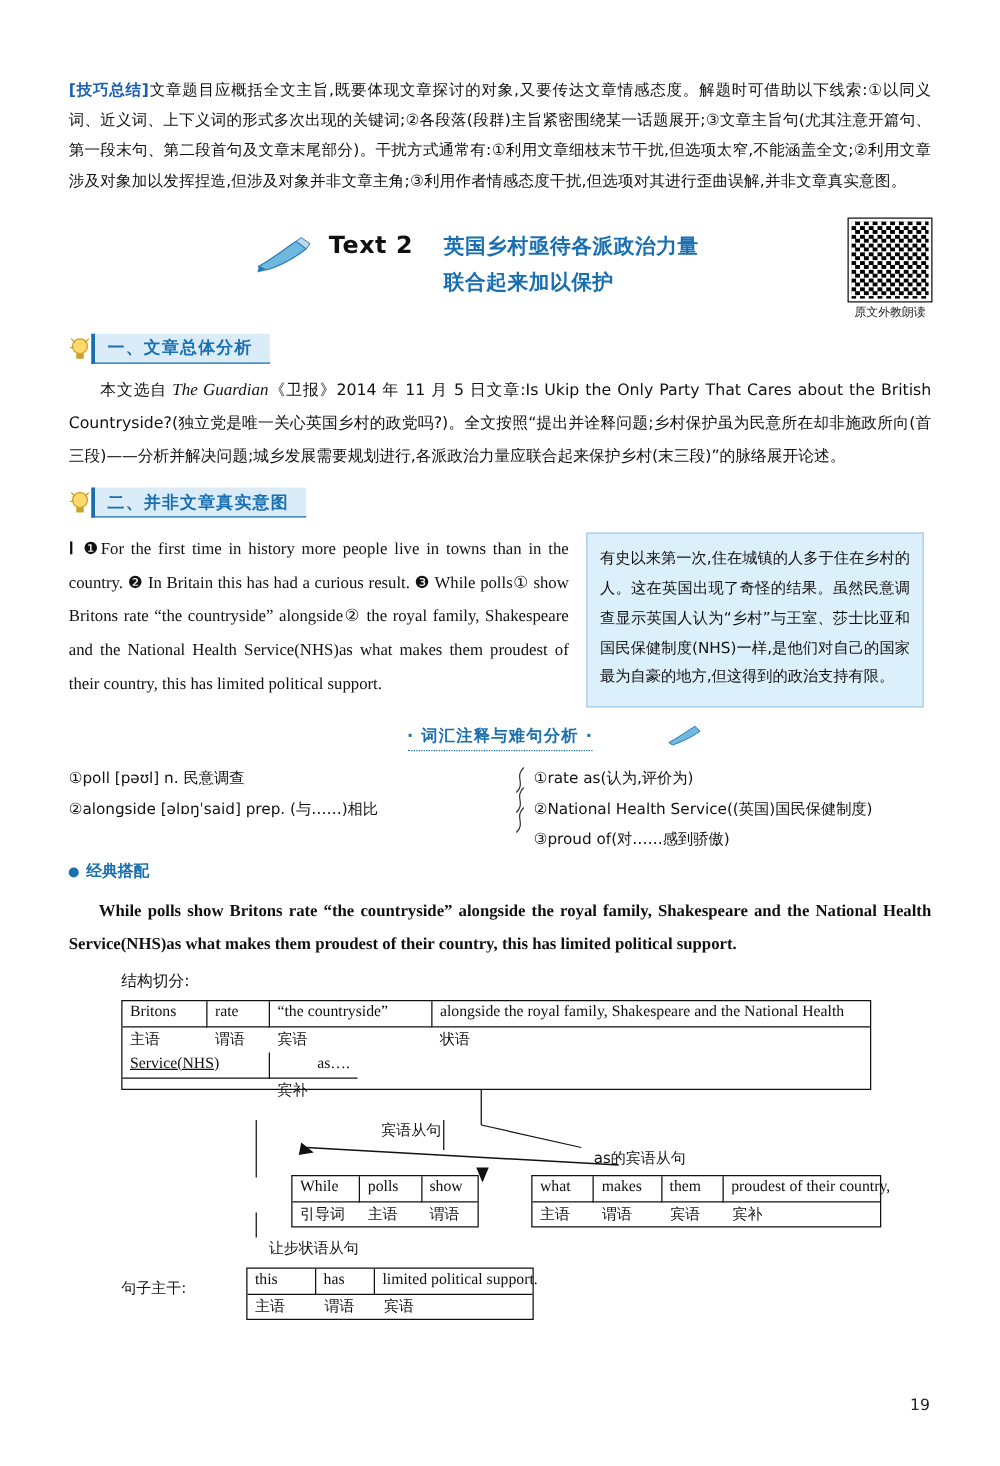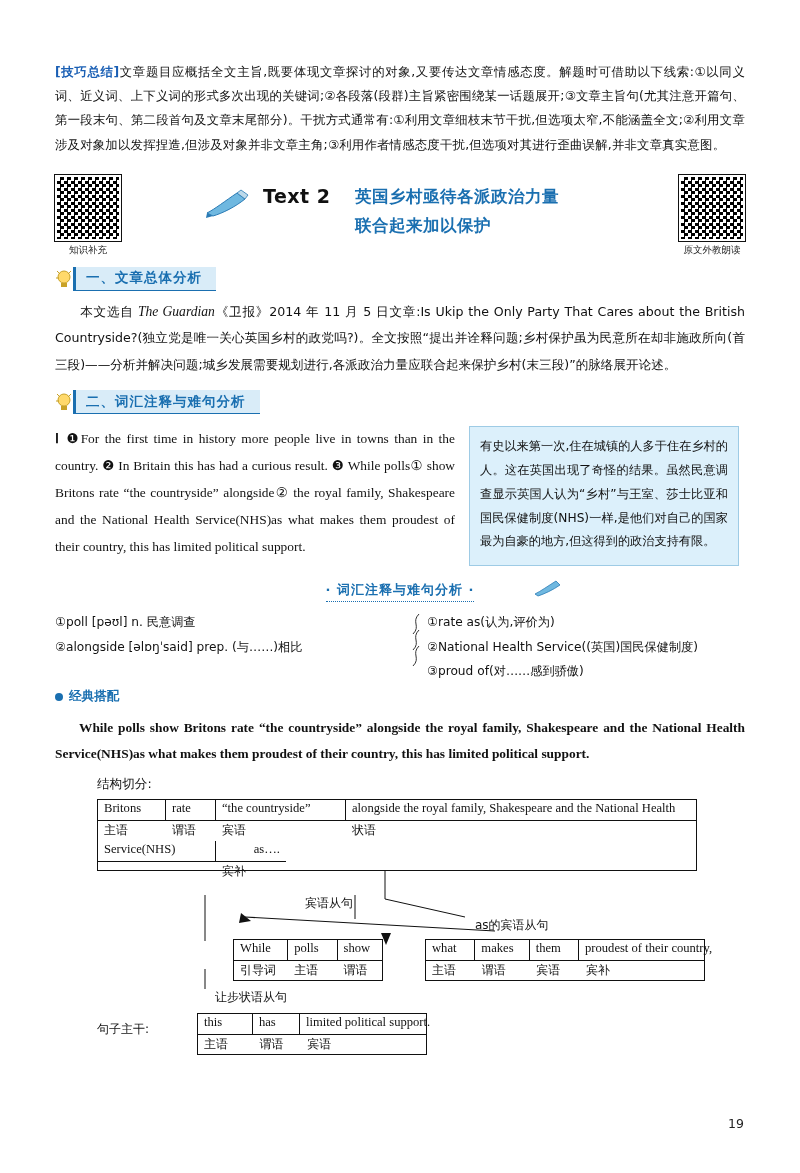--- a/index.html
+++ b/index.html
@@ -214,24 +214,20 @@
 <body>
 
 <div class="page">
  <div class="content">
 
   <div class="tip">
     <span class="tag">[技巧总结]</span><span>文章题目应概括全文主旨,既要体现文章探讨的对象,又要传达文章情感态度。解题时可借助以下线索:①以同义词、近义词、上下义词的形式多次出现的关键词;②各段落(段群)主旨紧密围绕某一话题展开;③文章主旨句(尤其注意开篇句、第一段末句、第二段首句及文章末尾部分)。干扰方式通常有:①利用文章细枝末节干扰,但选项太窄,不能涵盖全文;②利用文章涉及对象加以发挥捏造,但涉及对象并非文章主角;③利用作者情感态度干扰,但选项对其进行歪曲误解,并非文章真实意图。</span>
   </div>
 
   <div class="banner">
-    <div class="qr-wrap qr-left">
-      <div class="qr"></div>
-      <div class="qr-cap">知识补充</div>
-    </div>
     <div class="qr-wrap qr-right">
       <div class="qr"></div>
       <div class="qr-cap">原文外教朗读</div>
     </div>
     <svg class="brush" viewBox="0 0 46 30">
       <path d="M2 24 C10 20 20 12 32 4 L40 10 C30 18 18 24 8 27 Z" fill="#6fb8e0" stroke="#2a7bb5" stroke-width="1"></path>
       <path d="M2 24 L8 27 L1 29 Z" fill="#2a7bb5"></path>
       <path d="M32 4 L40 10 L43 6 L36 1 Z" fill="#bcd9ea" stroke="#2a7bb5" stroke-width="0.8"></path>
     </svg>
     <div class="text2-label">Text 2</div>
@@ -254,21 +250,21 @@
     &nbsp;&nbsp;&nbsp;&nbsp;&nbsp;&nbsp;<span class="zh">本文选自</span>
     <span class="ital">The Guardian</span><span class="zh">《卫报》2014 年 11 月 5 日文章:Is Ukip the Only Party That Cares about the British Countryside?(独立党是唯一关心英国乡村的政党吗?)。全文按照“提出并诠释问题;乡村保护虽为民意所在却非施政所向(首三段)——分析并解决问题;城乡发展需要规划进行,各派政治力量应联合起来保护乡村(末三段)”的脉络展开论述。</span>
   </div>
 
   <div class="sec-head" style="margin-top:12px;">
     <svg class="bulb" viewBox="0 0 18 21">
       <circle cx="9" cy="9" r="6" fill="#ffd96b" stroke="#c9a227" stroke-width="1"></circle>
       <rect x="6" y="15" width="6" height="4" fill="#c9a227"></rect>
       <path d="M2 3 L5 6 M16 3 L13 6 M1 10 L4 10" stroke="#c9a227" stroke-width="1"></path>
     </svg>
-    <div class="sec-bar">二、词汇注释与难句分析</div>
+    <div class="sec-bar">二、并非文章真实意图</div>
   </div>
 
   <div class="two-col">
     <div class="col-en">
       <b>Ⅰ</b>
       <span>❶For the first time in history more people live in towns than in the country. ❷ In Britain this has had a curious result. ❸ While polls① show Britons rate “the countryside” alongside② the royal family, Shakespeare and the National Health Service(NHS)as what makes them proudest of their country, this has limited political support.</span>
     </div>
     <div class="col-zh">有史以来第一次,住在城镇的人多于住在乡村的人。这在英国出现了奇怪的结果。虽然民意调查显示英国人认为“乡村”与王室、莎士比亚和国民保健制度(NHS)一样,是他们对自己的国家最为自豪的地方,但这得到的政治支持有限。</div>
   </div>
 
@@ -314,21 +310,21 @@
         <div class="cell vline hline" style="width:130px;">“the countryside”</div>
         <div class="cell hline" style="width:350px;">alongside the royal family, Shakespeare and the National Health</div>
       </div>
       <div class="cellrow" style="height:20px;">
         <div class="cell zh" style="width:68px;">主语</div>
         <div class="cell zh" style="width:50px;">谓语</div>
         <div class="cell zh" style="width:130px;">宾语</div>
         <div class="cell zh" style="width:350px;">状语</div>
       </div>
       <div class="cellrow" style="height:21px;">
-        <div class="cell vline hline" style="width:118px;">Service(NHS)</div>
+        <div class="cell vline hline" style="width:118px;text-decoration:underline;">Service(NHS)</div>
         <div class="cell hline" style="width:70px;text-align:right;">as….</div>
       </div>
       <div class="cellrow" style="height:10px;">
         <div class="cell zh" style="width:118px;"></div>
         <div class="cell zh" style="width:70px;">宾补</div>
       </div>
     </div>
 
     <svg style="position:absolute;left:0;top:0;width:690px;height:270px;">
       <path d="M150 96 L150 124" stroke="#111" fill="none" stroke-width="1"></path>

